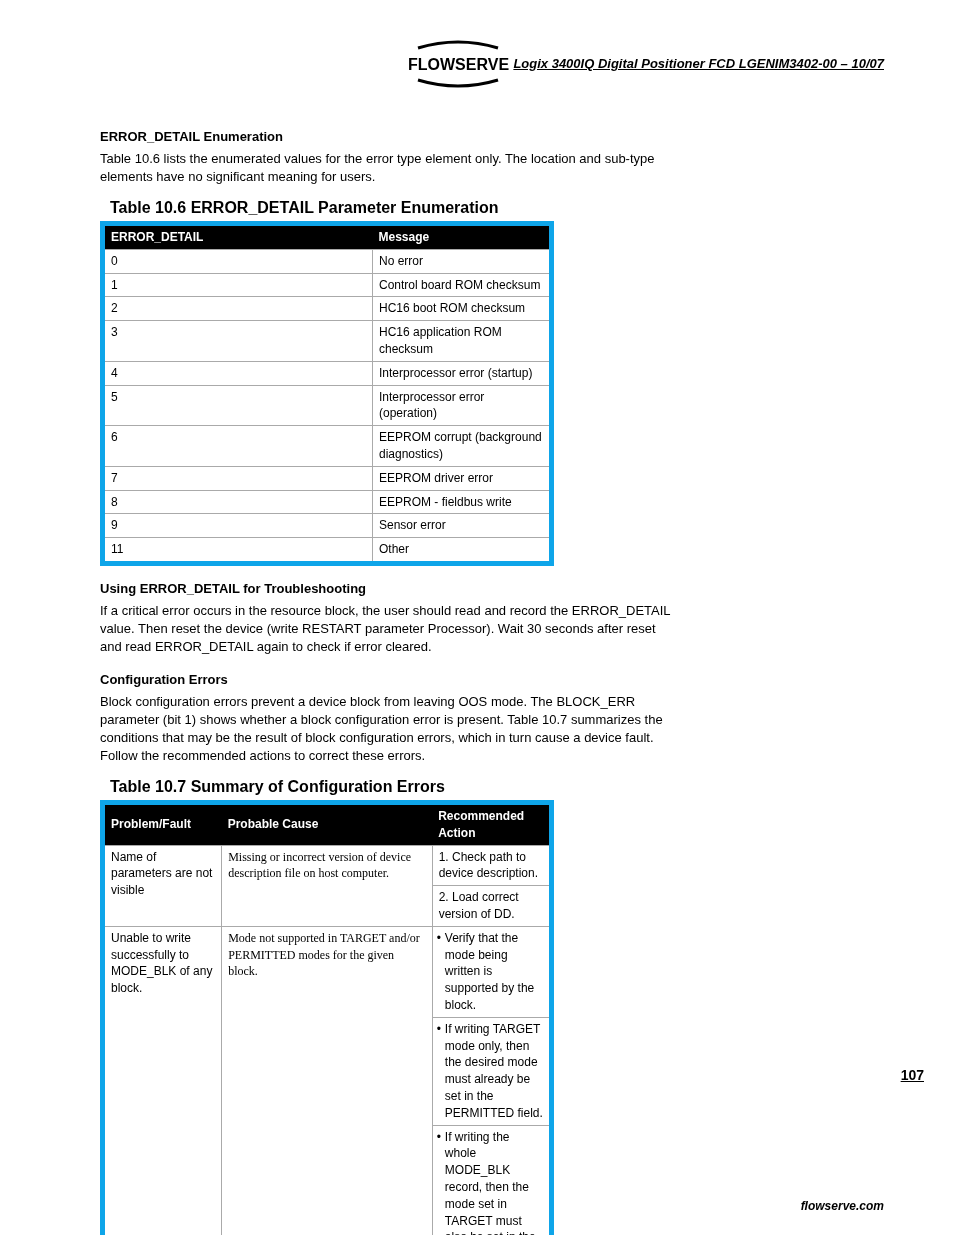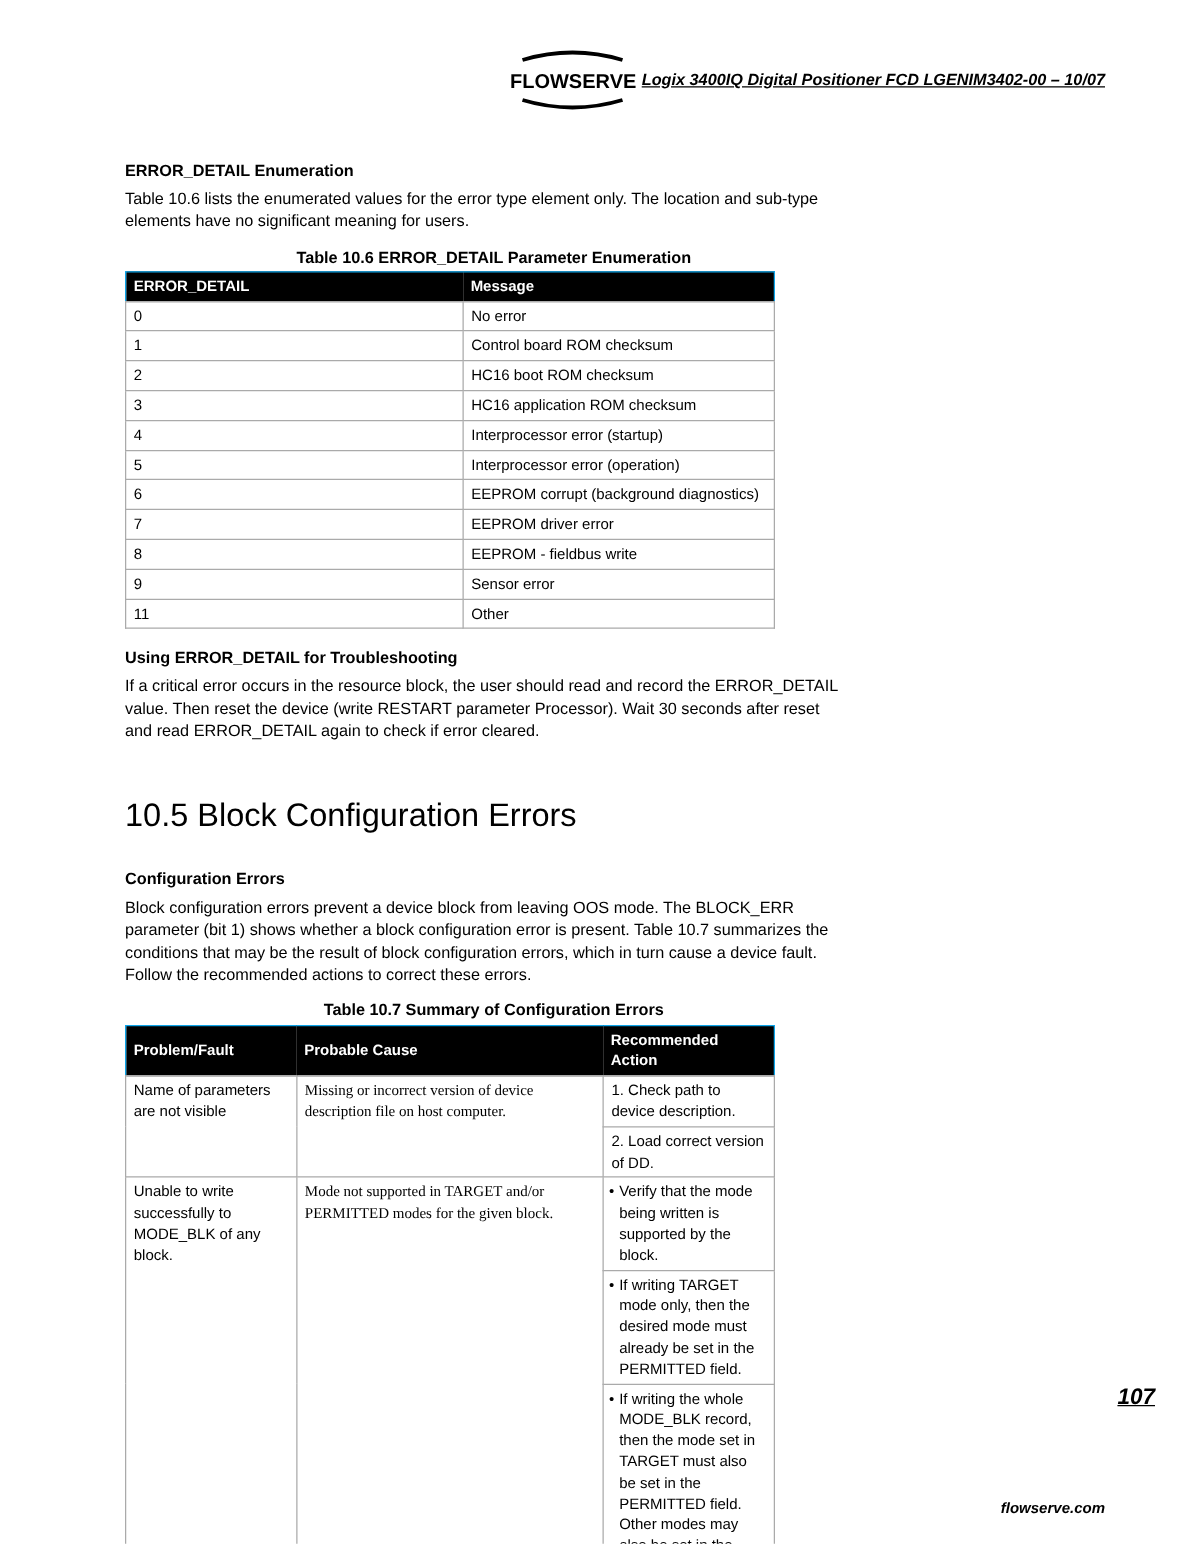--- a/index.html
+++ b/index.html
@@ -30,29 +30,28 @@
     text-decoration: underline;
   }
   .sec-title {
     font-weight: bold;
     font-size: 13px;
     margin: 14px 0 4px 0;
   }
   p { margin: 4px 0 10px 0; }
   .tbl-caption {
     font-weight: bold;
-    font-size: 13px;
+    font-size: 16px;
     margin: 6px 0 2px 10px;
-    text-align: center;
   }
   table {
     border-collapse: collapse;
-    width: 520px;
+    width: 454px;
     margin-bottom: 10px;
-    border: 1px solid #0ea5e9;
+    border: 5px solid #0ea5e9;
   }
   th {
     background: #000;
     color: #fff;
     text-align: left;
     padding: 3px 6px;
     font-size: 12px;
     font-weight: bold;
   }
   td {
@@ -67,24 +66,23 @@
   .h2 {
     font-size: 26px;
     font-weight: normal;
     margin: 40px 0 24px 0;
     font-family: Arial, Helvetica, sans-serif;
   }
   .content { max-width: 580px; }
   .page-num {
     position: absolute;
     right: 30px;
-    top: 1105px;
-    font-weight: bold;
-    font-style: italic;
-    font-size: 18px;
+    top: 1066px;
+    font-weight: bold;
+    font-size: 14px;
     text-decoration: underline;
   }
   .footer {
     position: absolute;
     right: 70px;
     bottom: 20px;
     font-weight: bold;
     font-style: italic;
     font-size: 12px;
   }
@@ -164,21 +162,20 @@
           <tr>
             <td>11</td>
             <td>Other</td>
           </tr>
         </tbody>
     </table>
 
     <div class="sec-title">Using ERROR_DETAIL for Troubleshooting</div>
     <p>If a critical error occurs in the resource block, the user should read and record the ERROR_DETAIL value. Then reset the device (write RESTART parameter Processor). Wait 30 seconds after reset and read ERROR_DETAIL again to check if error cleared.</p>
 
-    <div class="h2">10.5 Block Configuration Errors</div>
 
     <div class="sec-title">Configuration Errors</div>
     <p>Block configuration errors prevent a device block from leaving OOS mode. The BLOCK_ERR parameter (bit 1) shows whether a block configuration error is present. Table 10.7 summarizes the conditions that may be the result of block configuration errors, which in turn cause a device fault. Follow the recommended actions to correct these errors.</p>
 
     <div class="tbl-caption">Table 10.7 Summary of Configuration Errors</div>
     <table class="table107">
       <thead>
         <tr>
           <th>Problem/Fault</th>
           <th>Probable Cause</th>

